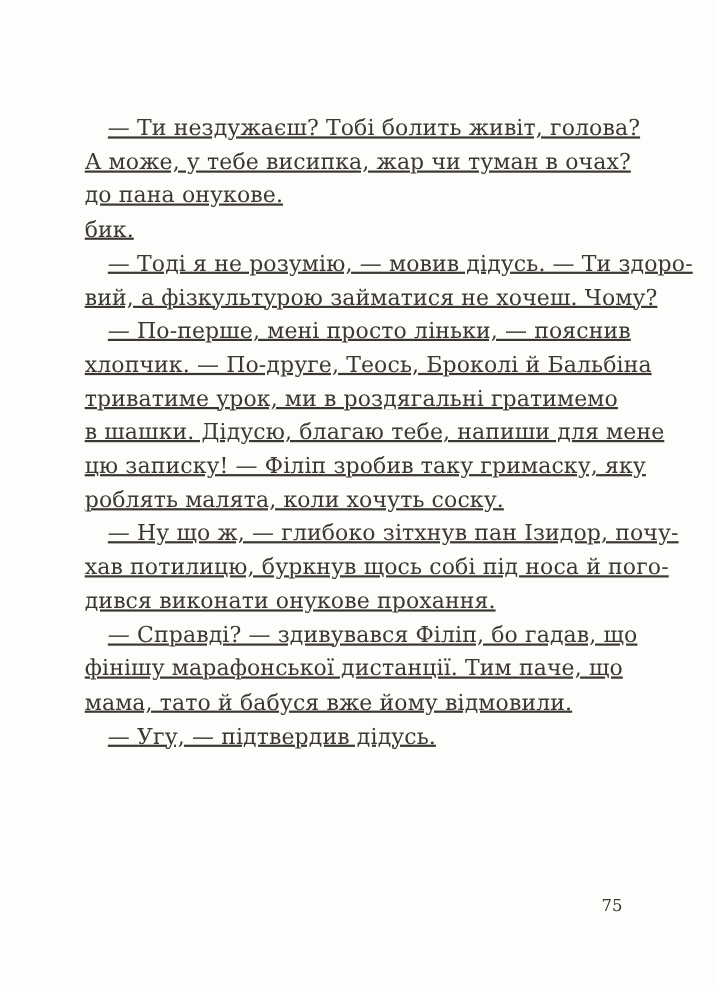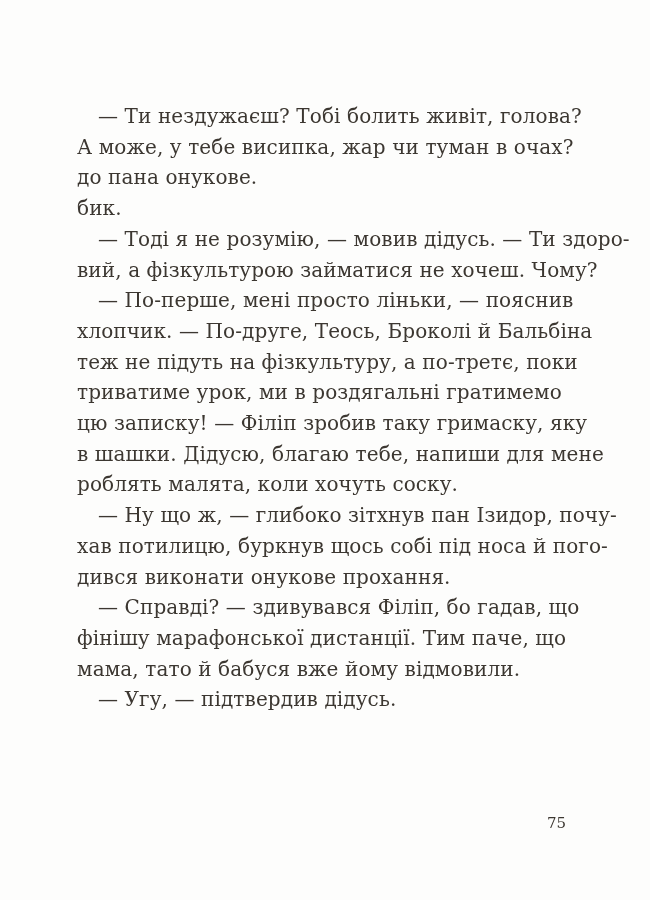--- a/index.html
+++ b/index.html
@@ -22,20 +22,21 @@
   }
   .text-block {
     position: absolute;
     left: 77px;
     top: 101px;
     width: 510px;
   }
   .para {
     margin: 0;
     padding: 0;
+    text-decoration: underline;
   }
   .line {
     display: block;
     white-space: nowrap;
     font-size: 20px;
     line-height: 30.7px;
     letter-spacing: 0.1px;
   }
   .line.first {
     text-indent: 21px;
@@ -62,24 +63,23 @@
       <p class="para">
         <span class="line">бик.</span>
       </p>
       <p class="para">
         <span class="line first">— Тоді я не розумію, — мовив дідусь. — Ти здоро-</span>
         <span class="line">вий, а фізкультурою займатися не хочеш. Чому?</span>
       </p>
       <p class="para">
         <span class="line first">— По-перше, мені просто ліньки, — пояснив</span>
         <span class="line">хлопчик. — По-друге, Теось, Броколі й Бальбіна</span>
-        <span class="line">теж не підуть на фізкультуру, а по-третє, поки</span>
         <span class="line">триватиме урок, ми в роздягальні гратимемо</span>
+        <span class="line">в шашки. Дідусю, благаю тебе, напиши для мене</span>
         <span class="line">цю записку! — Філіп зробив таку гримаску, яку</span>
-        <span class="line">в шашки. Дідусю, благаю тебе, напиши для мене</span>
         <span class="line">роблять малята, коли хочуть соску.</span>
       </p>
       <p class="para">
         <span class="line first">— Ну що ж, — глибоко зітхнув пан Ізидор, почу-</span>
         <span class="line">хав потилицю, буркнув щось собі під носа й пого-</span>
         <span class="line">дився виконати онукове прохання.</span>
       </p>
       <p class="para">
         <span class="line first">— Справді? — здивувався Філіп, бо гадав, що</span>
         <span class="line">фінішу марафонської дистанції. Тим паче, що</span>

